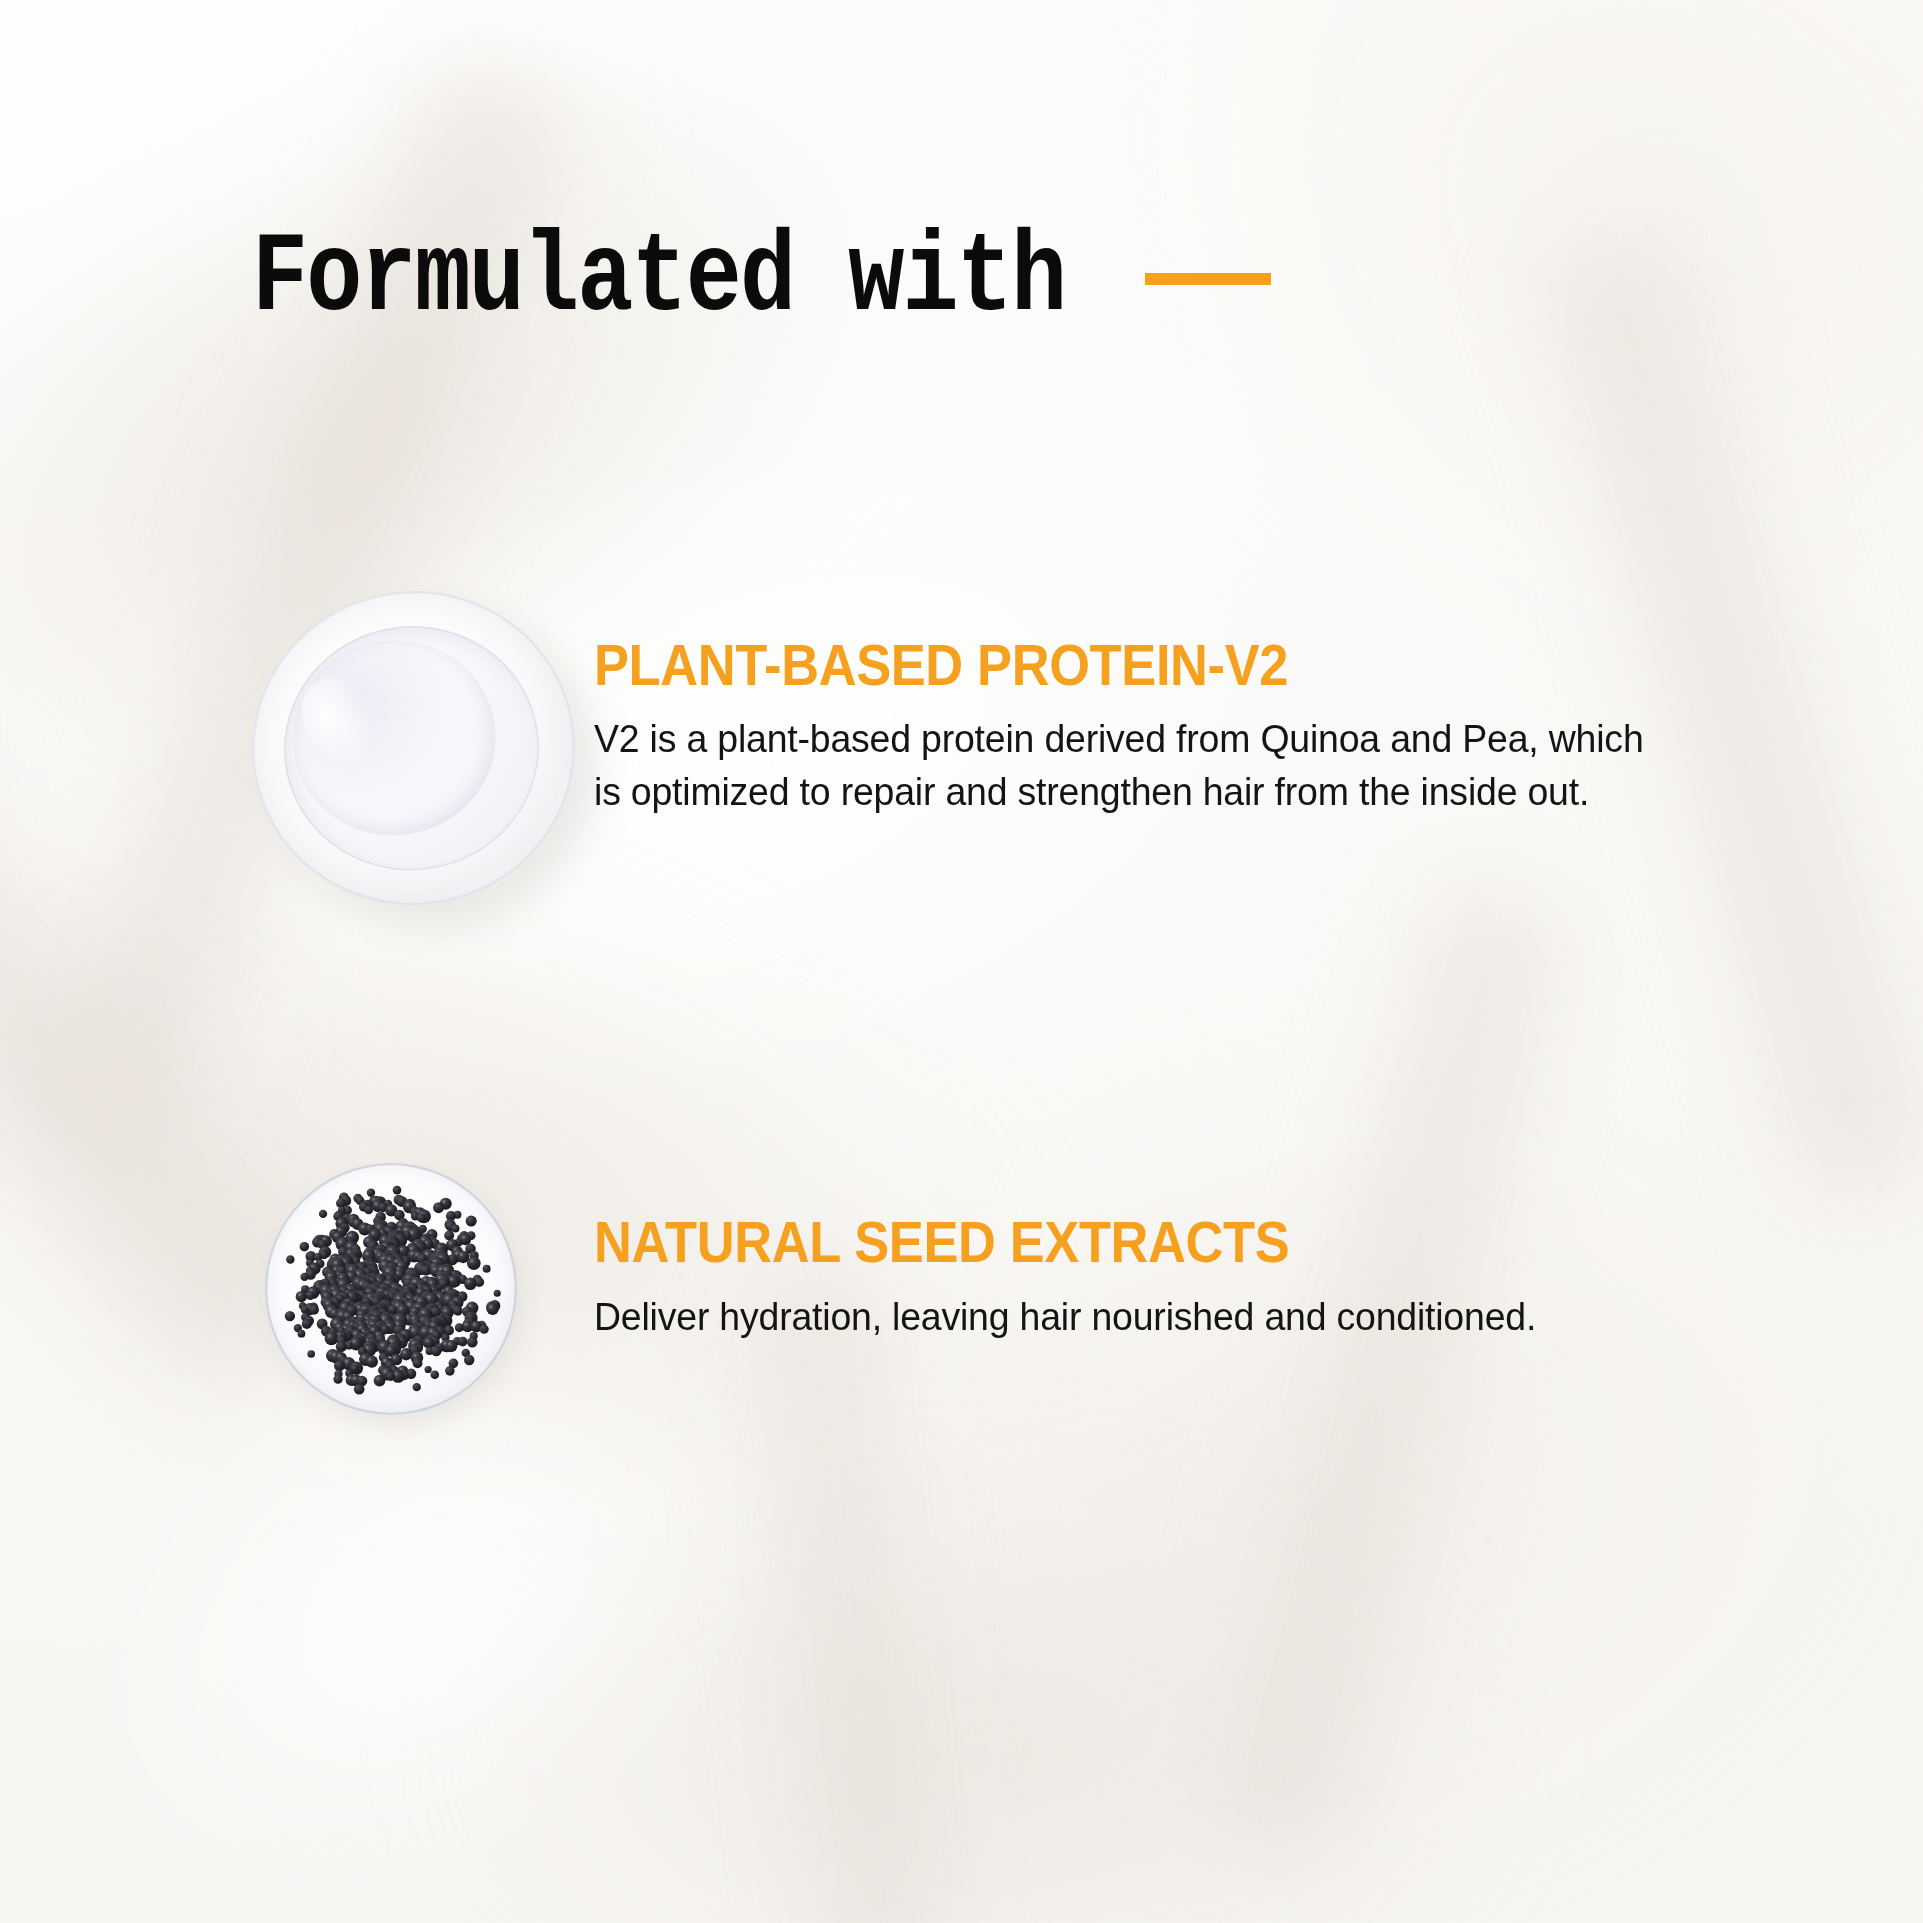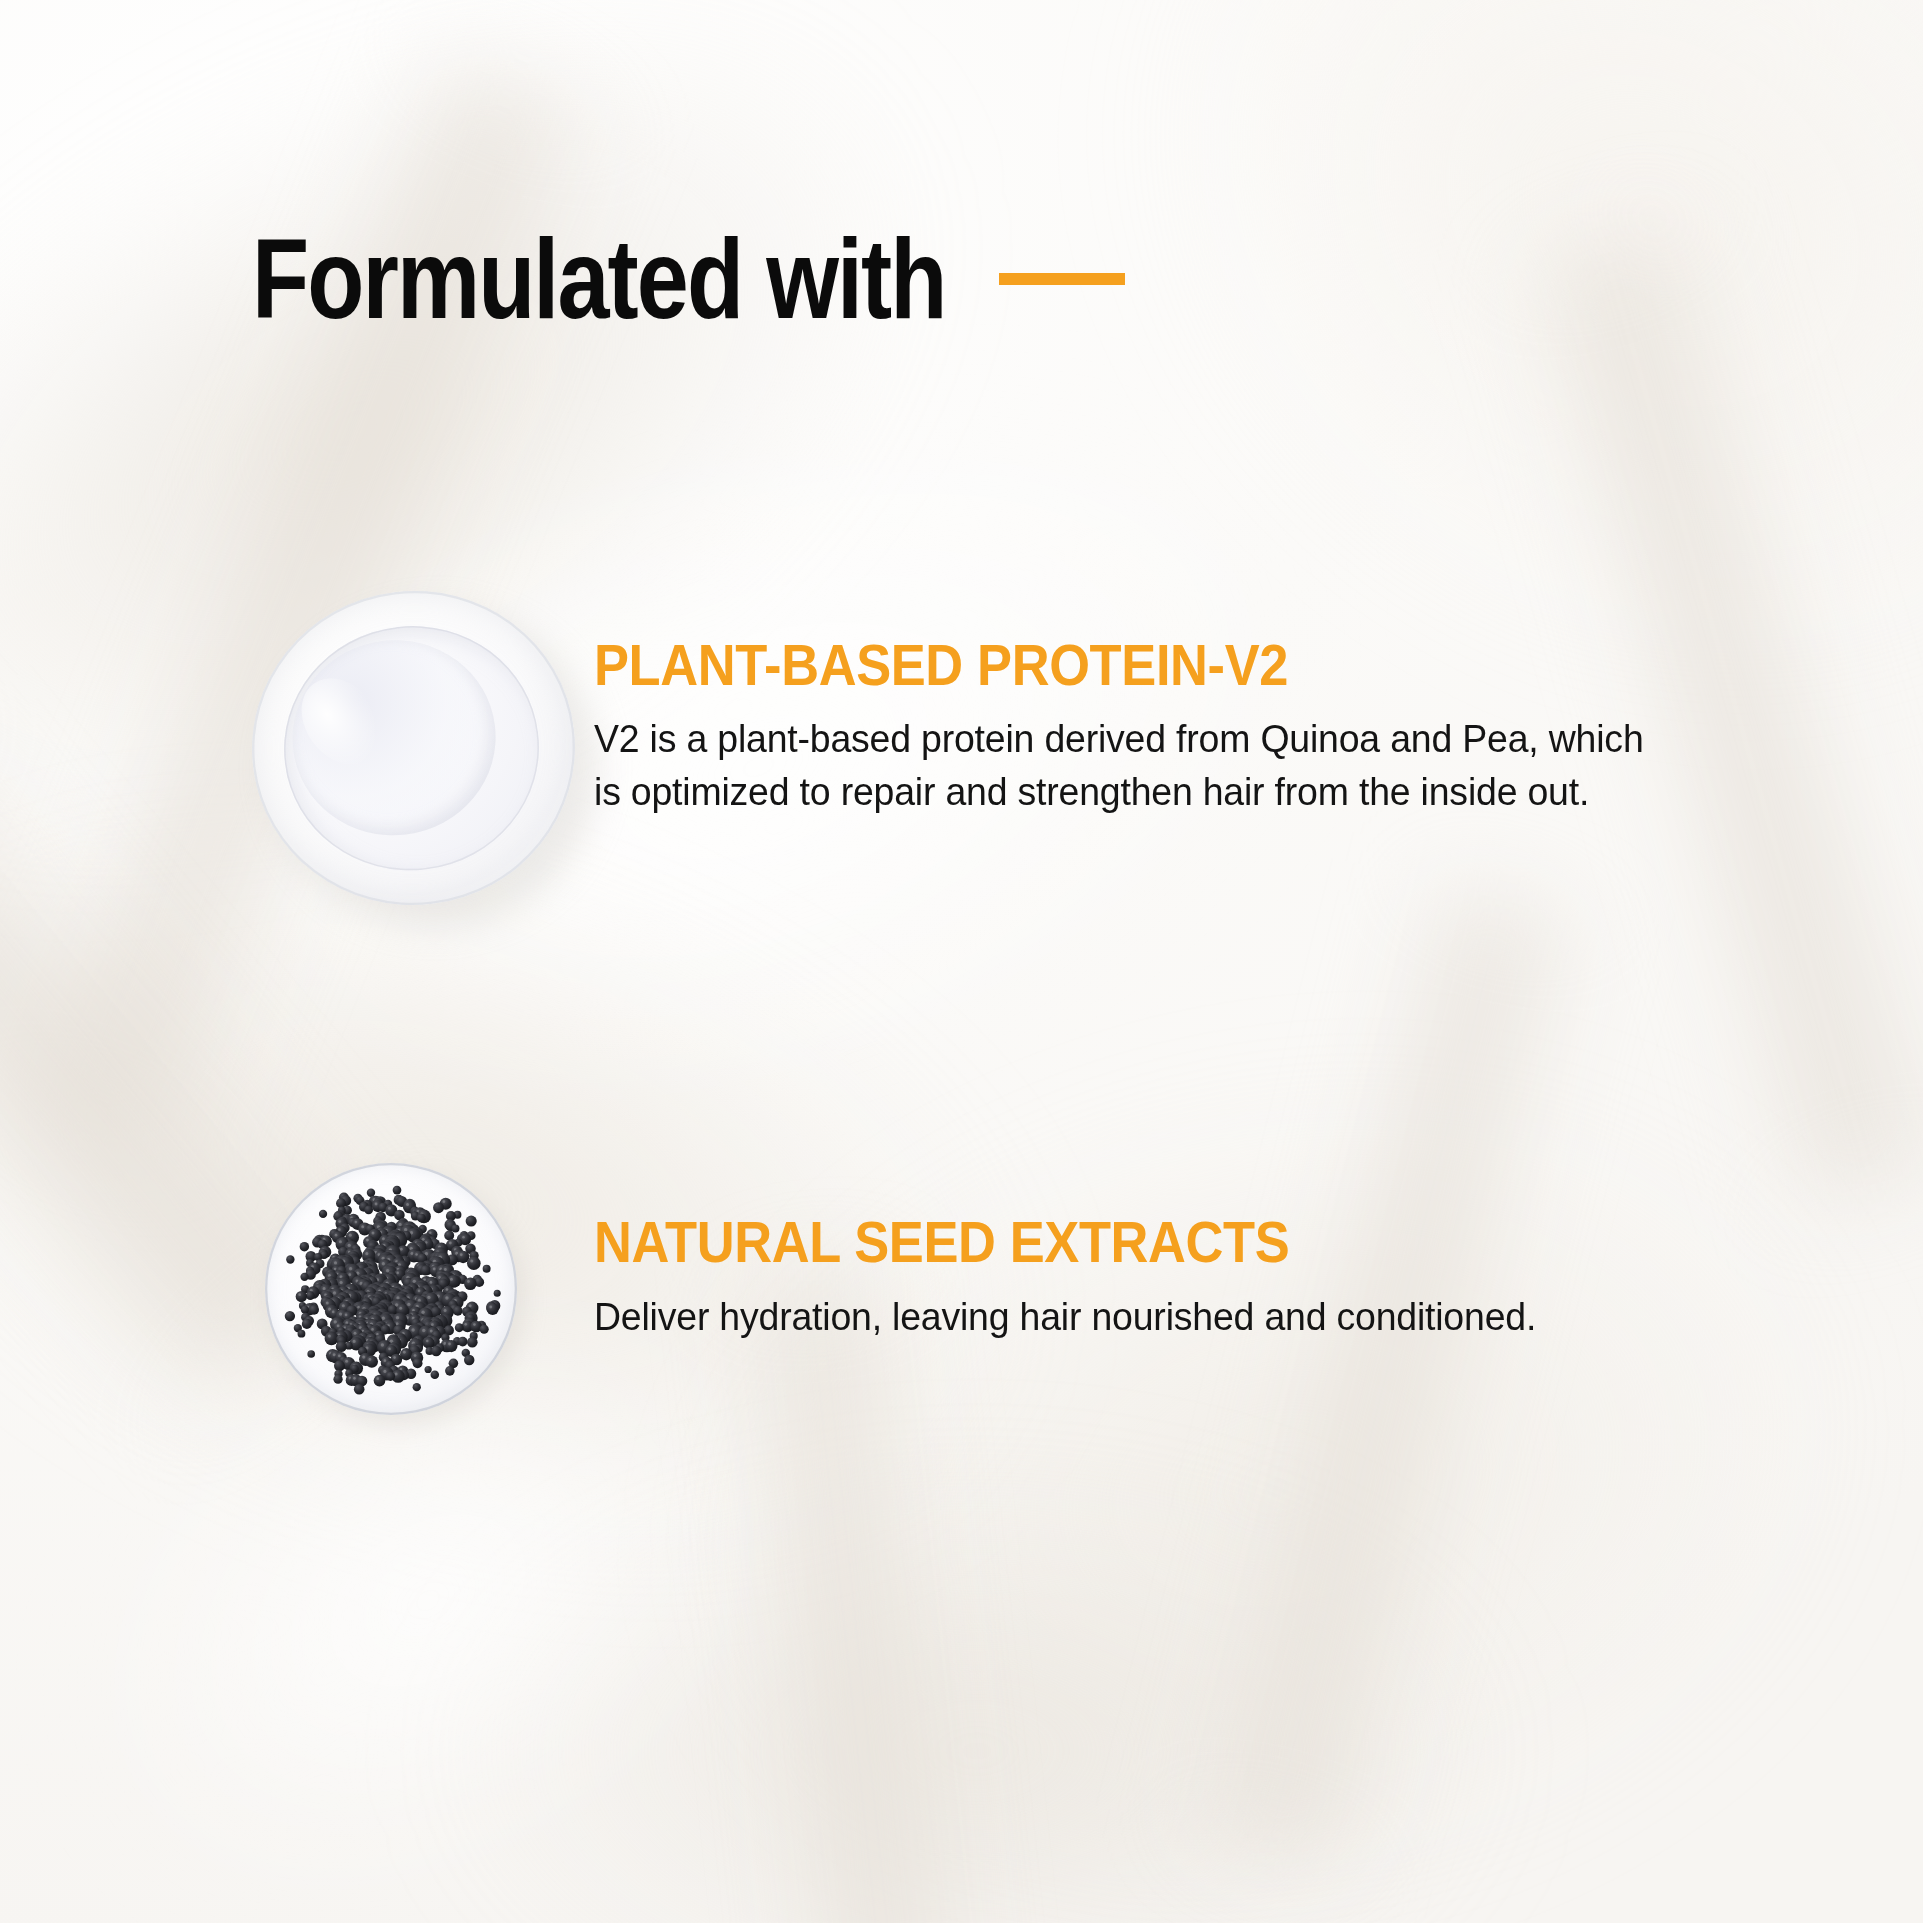--- a/index.html
+++ b/index.html
@@ -59,20 +59,21 @@
   .f5 { left:1638px; top:225px; width:210px; height:977px; transform: rotate(-16deg); }
 
   
   .headline-row {
     position: absolute;
     left: 252px;
     top: 222px;
     display: flex;
     align-items: center;
     gap: 36px;
+    font-family: Liberation Mono, monospace;
   }
   .headline {
     font-size: 114px;
     font-weight: 700;
     line-height: 1;
     letter-spacing: -2.3px;
     color: #0b0b0b;
     transform: scaleX(0.82);
     transform-origin: left center;
     white-space: nowrap;

